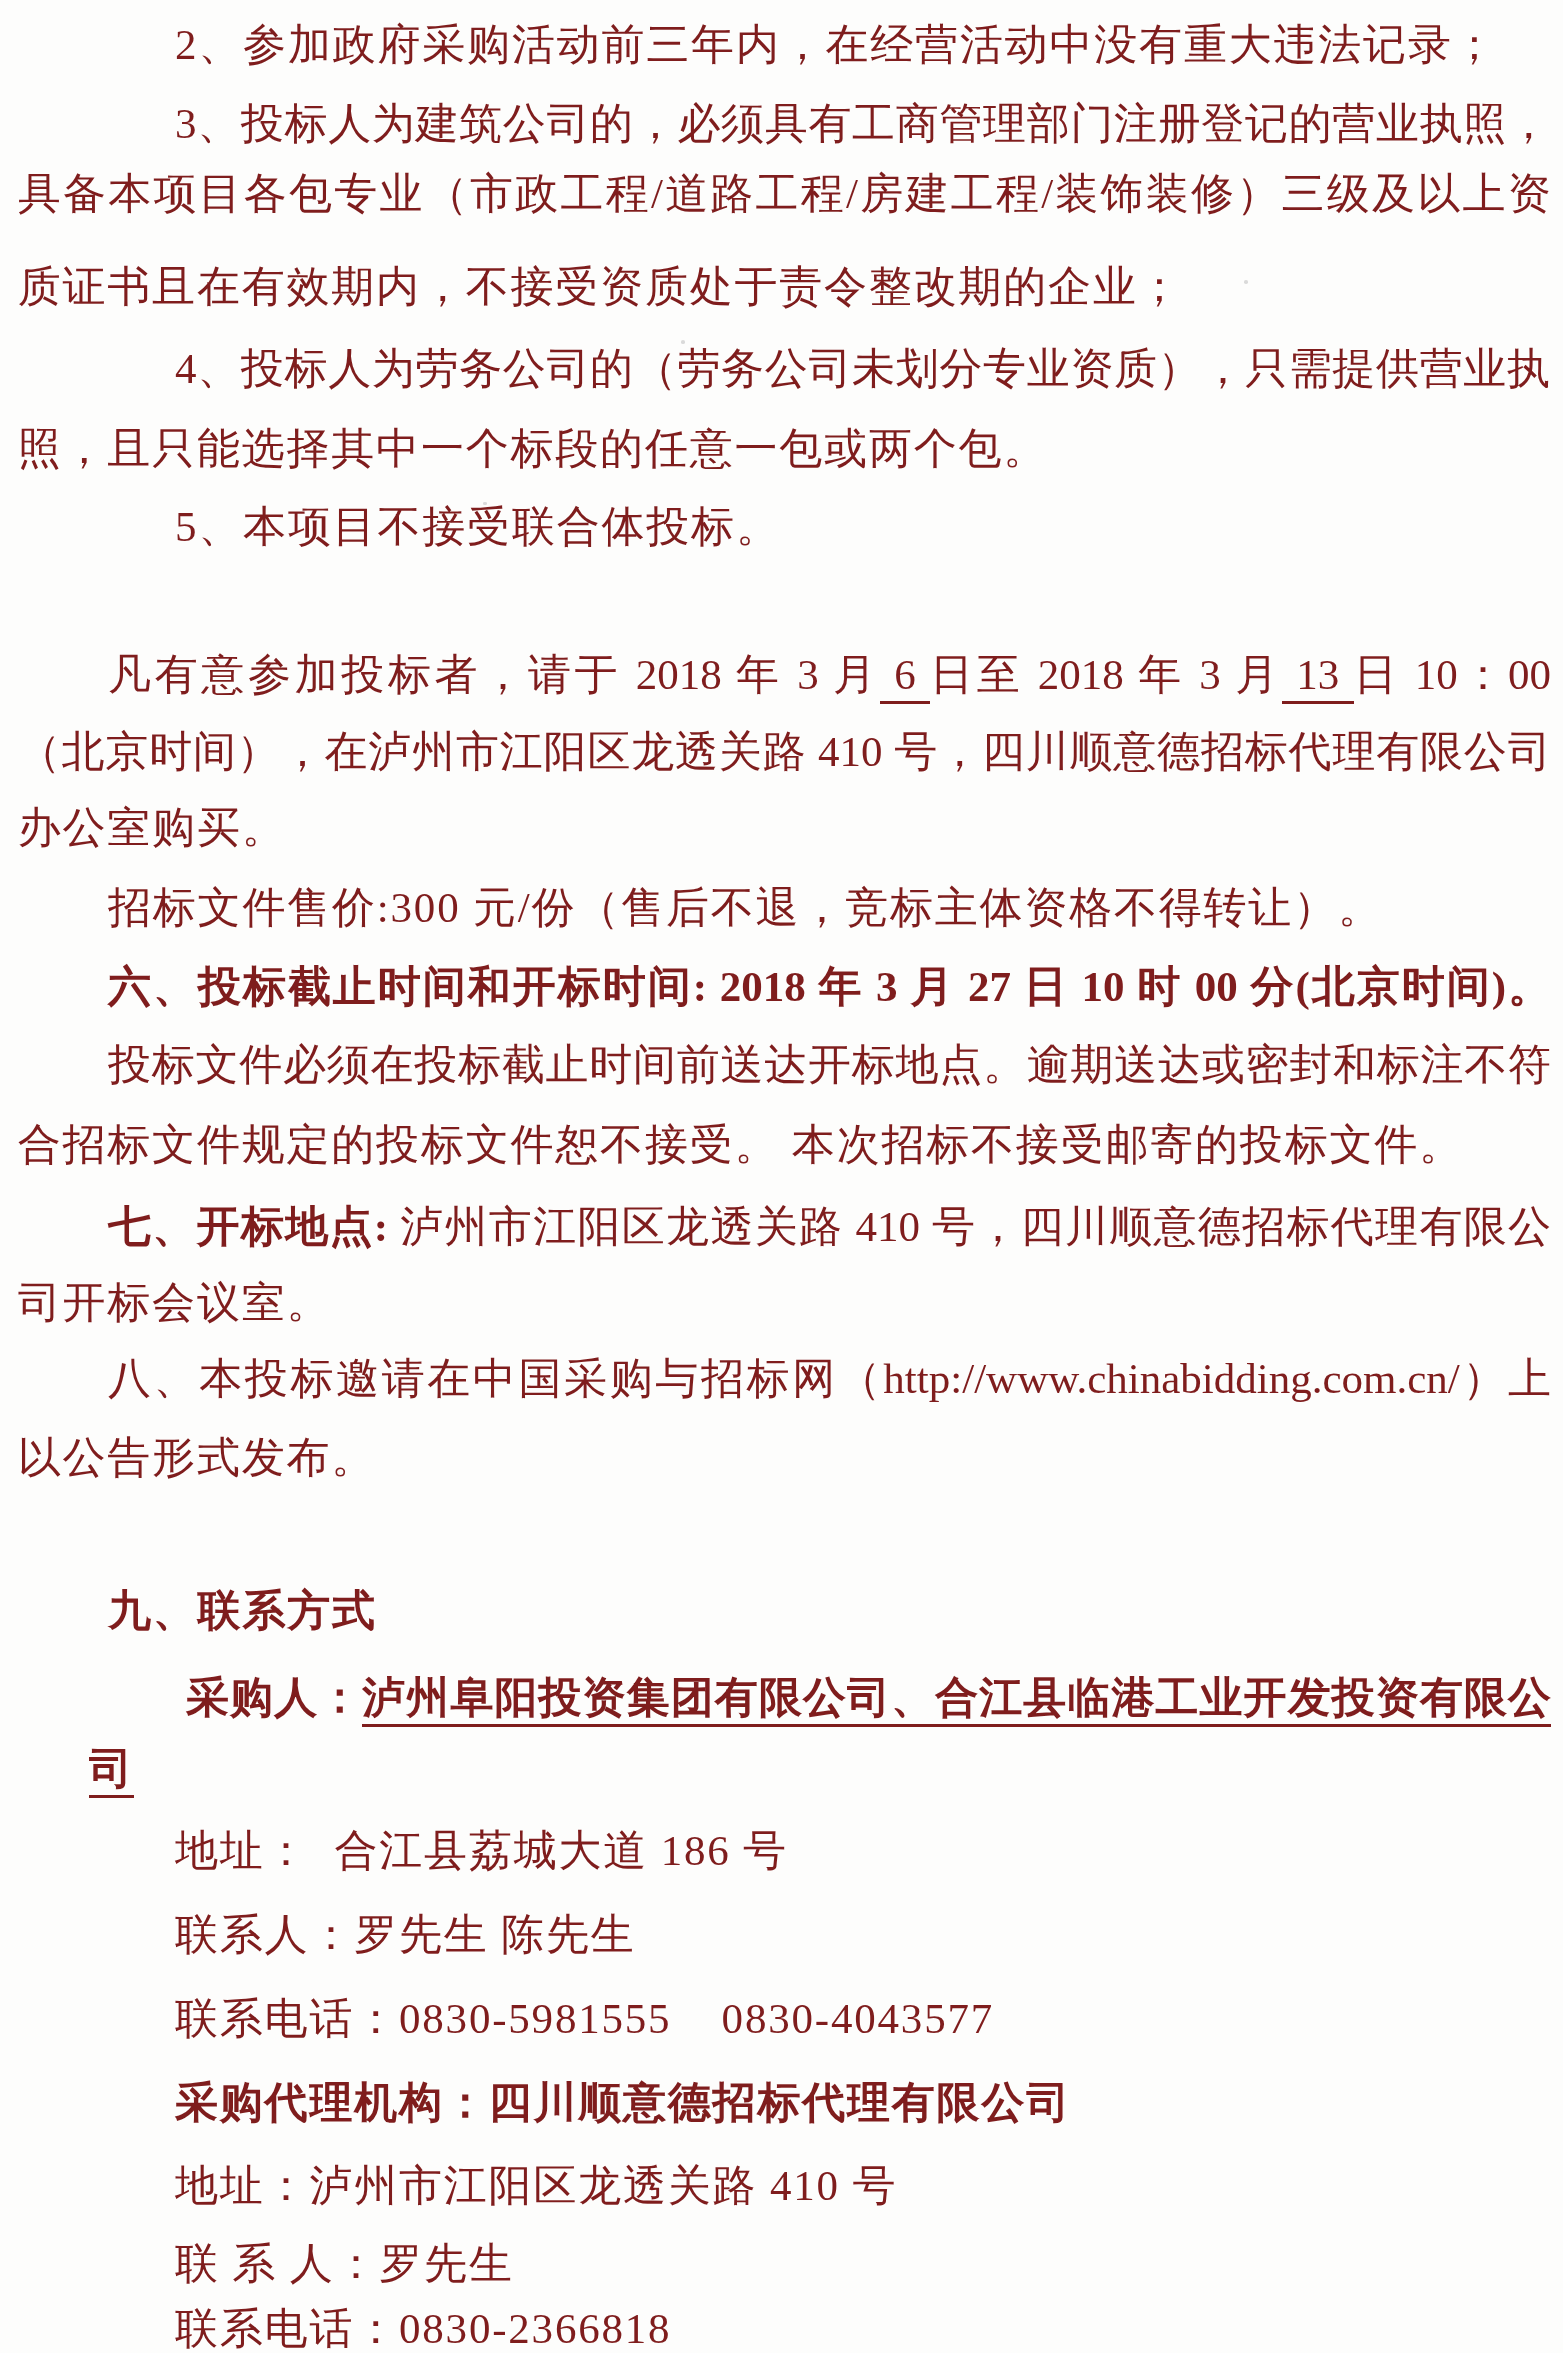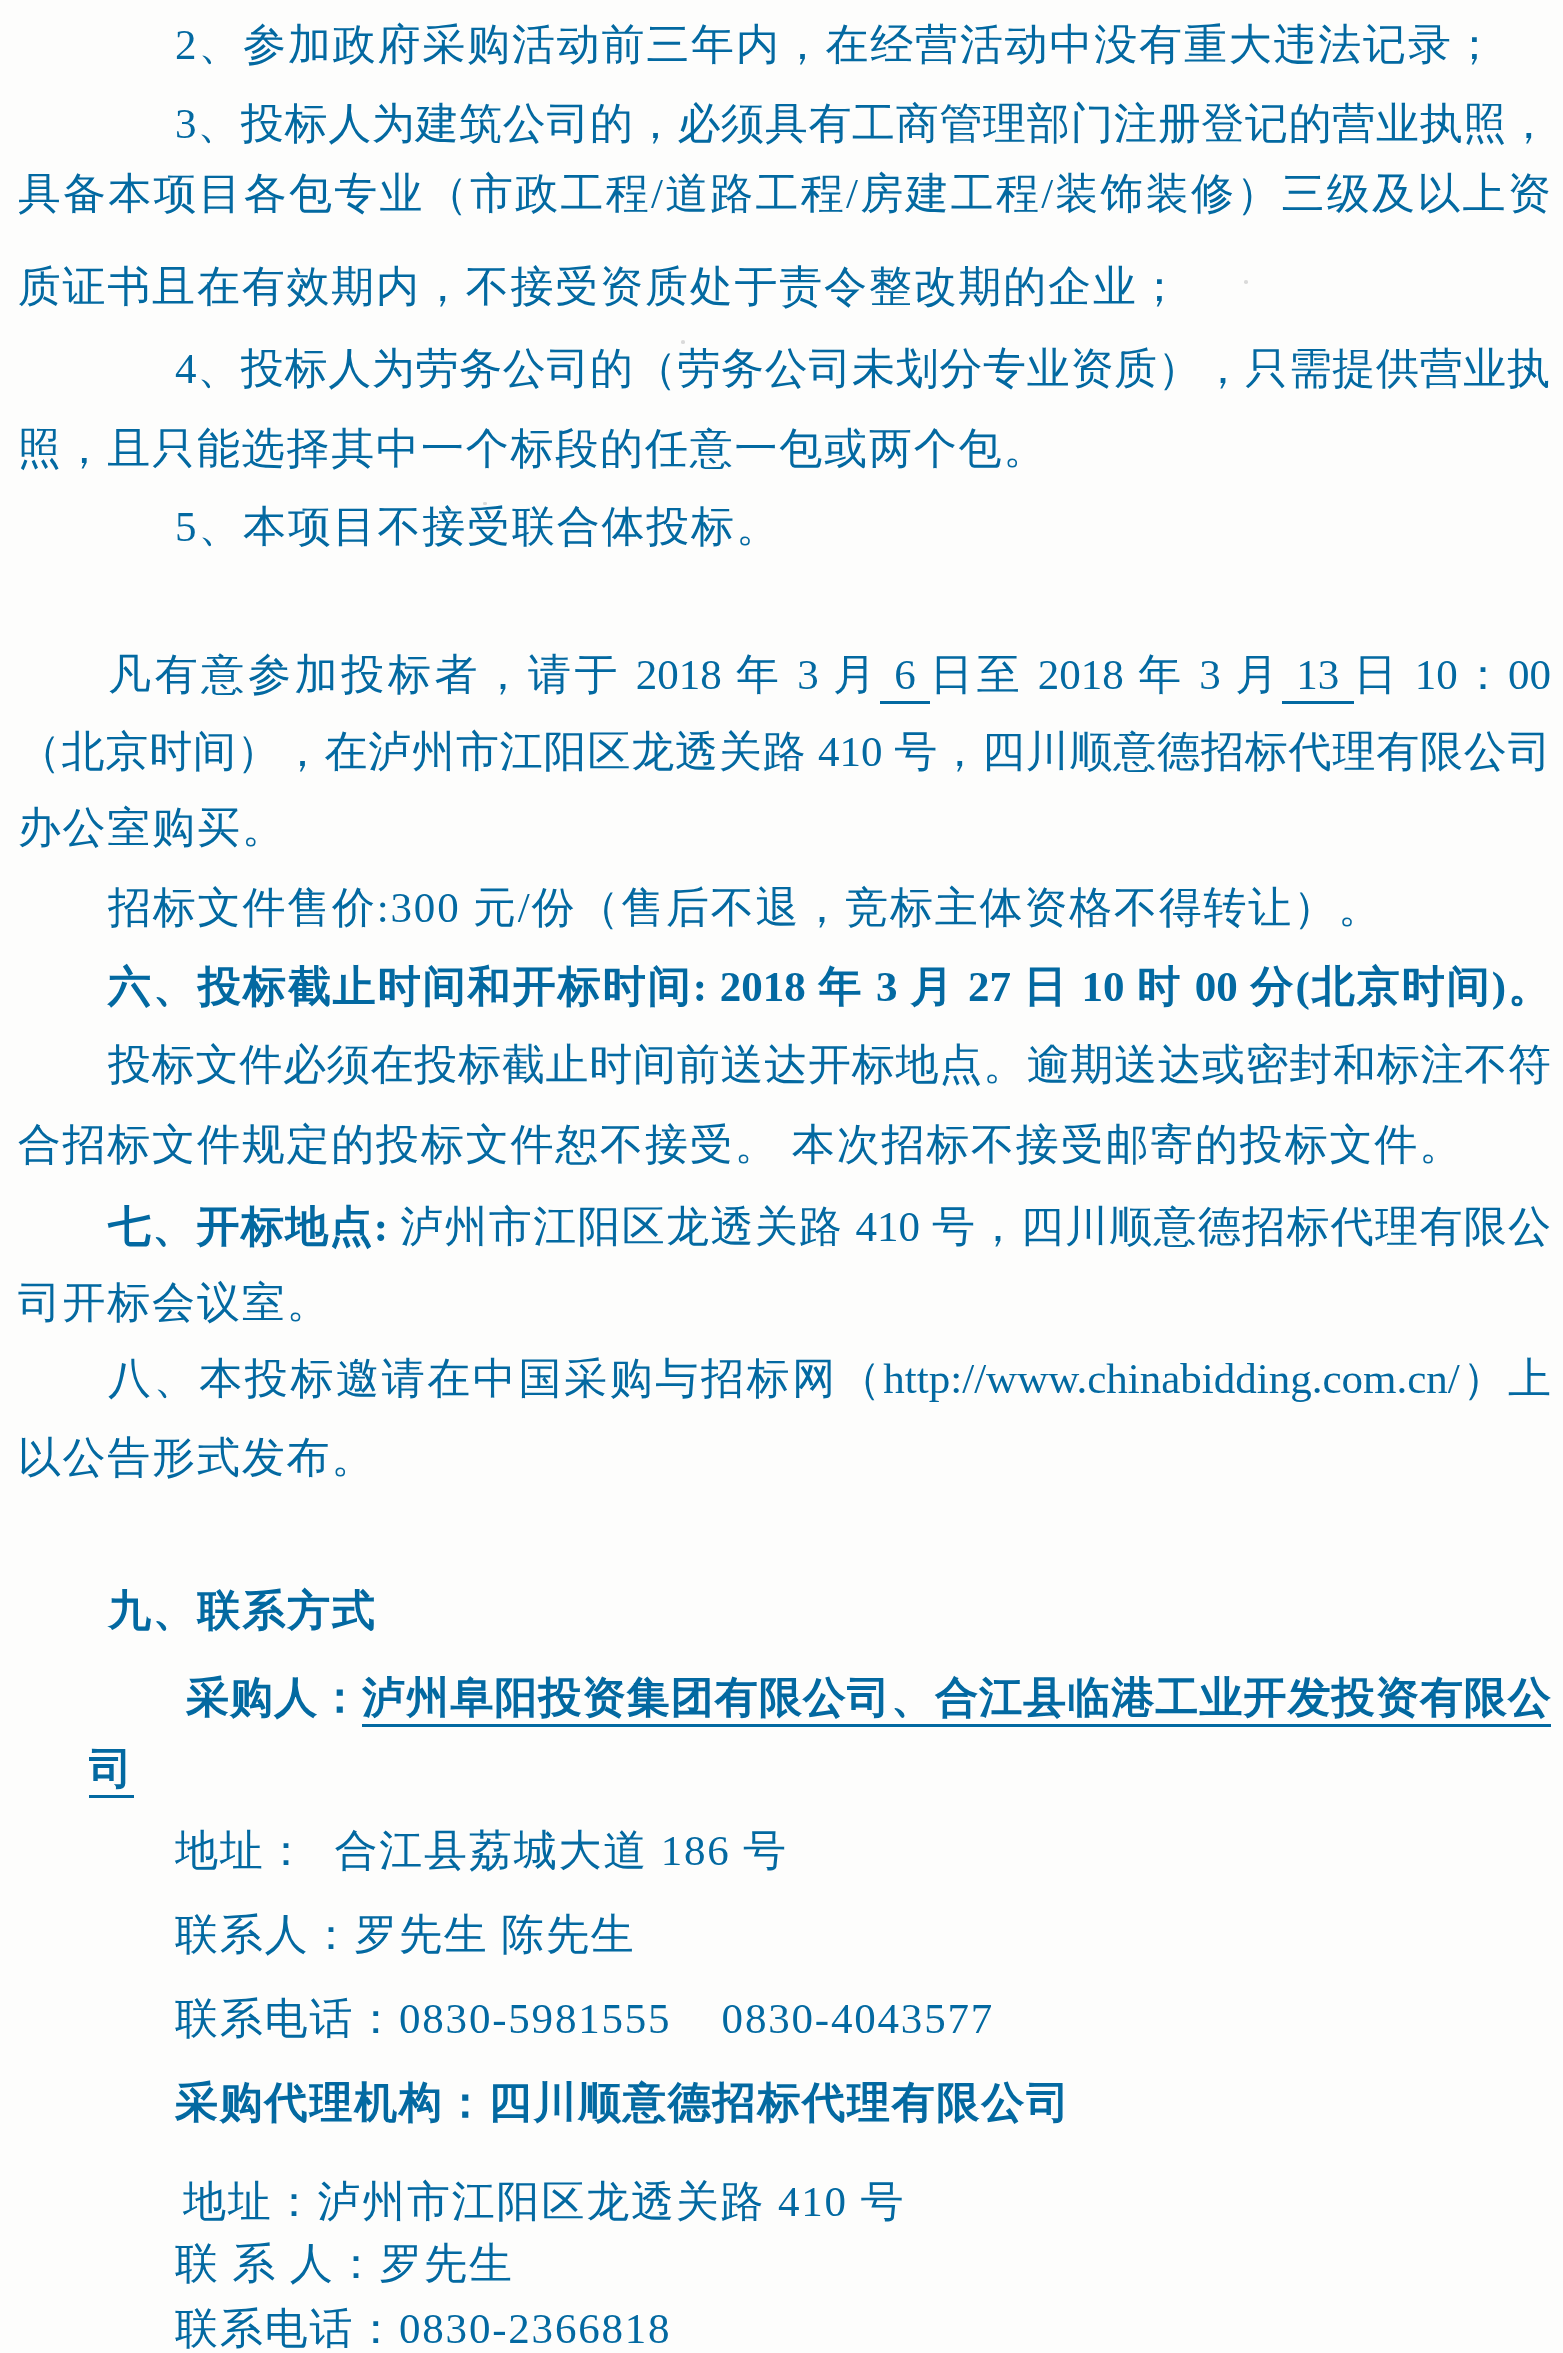--- a/index.html
+++ b/index.html
@@ -25,21 +25,21 @@
     text-align-last:justify;
   }
   .line .b{font-weight:700;}
   .line .u{border-bottom:3.5px solid currentColor;padding-bottom:2.7px;}
   .line.bold{font-weight:700;}
   .artifact{position:absolute;background:#bdbdbd;border-radius:50%;opacity:.55;}
 </style>
 </head>
 <body>
 
-<div class="page" style="background: rgb(253, 253, 252); color: #0369a1;">
+<div class="page" style="background: rgb(253, 253, 252); color: #7f1d1d;">
 
   <div class="artifact" style="left:681px;top:340px;width:4.4px;height:3.5px;"></div>
   <div class="artifact" style="left:1244px;top:280px;width:3.5px;height:3.5px;"></div>
   <div class="artifact" style="left:483px;top:502px;width:3.5px;height:2.7px;"></div>
 <div class="line" style="top: 19.5px; left: 175px;"><span>2、参加政府采购活动前三年内，在经营活动中没有重大违法记录；</span></div>
     <div class="line justify" style="top: 99px; left: 175px; width: 1375px;"><span>3、投标人为建筑公司的，必须具有工商管理部门注册登记的营业执照，</span></div>
     <div class="line justify" style="top: 169px; left: 17.7px; width: 1533px;"><span>具备本项目各包专业（市政工程/道路工程/房建工程/装饰装修）三级及以上资</span></div>
     <div class="line" style="top: 262px; left: 17.7px;"><span>质证书且在有效期内，不接受资质处于责令整改期的企业；</span></div>
     <div class="line justify" style="top: 344px; left: 175px; width: 1375px;"><span>4、投标人为劳务公司的（劳务公司未划分专业资质），只需提供营业执</span></div>
     <div class="line" style="top: 424px; left: 17.7px; text-align: right;"><span>照，且只能选择其中一个标段的任意一包或两个包。</span></div>
@@ -55,17 +55,17 @@
     <div class="line" style="top: 1278px; left: 17.7px;"><span>司开标会议室。</span></div>
     <div class="line justify" style="top: 1354px; left: 108px; width: 1443px;"><span>八、本投标邀请在中国采购与招标网（http://www.chinabidding.com.cn/）上</span></div>
     <div class="line" style="top: 1433px; left: 17.7px;"><span>以公告形式发布。</span></div>
     <div class="line bold" style="top: 1586px; left: 108px;"><span>九、联系方式</span></div>
     <div class="line justify" style="top: 1673px; left: 186px; width: 1365px;"><span class="b">采购人：</span><span class="b u">泸州阜阳投资集团有限公司、合江县临港工业开发投资有限公</span></div>
     <div class="line" style="top: 1744px; left: 89px;"><span class="b u">司</span></div>
     <div class="line" style="top: 1826px; left: 175px;"><span>地址：  合江县荔城大道 186 号</span></div>
     <div class="line" style="top: 1910px; left: 175px;"><span>联系人：罗先生 陈先生</span></div>
     <div class="line" style="top: 1994px; left: 175px;"><span>联系电话：0830-5981555    0830-4043577</span></div>
     <div class="line bold" style="top: 2078px; left: 175px;"><span>采购代理机构：四川顺意德招标代理有限公司</span></div>
-    <div class="line" style="top: 2161px; left: 183px; margin-top: 16px;"><span>地址：泸州市江阳区龙透关路 410 号</span></div>
+    <div class="line" style="top: 2161px; left: 175px;"><span>地址：泸州市江阳区龙透关路 410 号</span></div>
     <div class="line" style="top: 2239px; left: 175px;"><span>联 系 人：罗先生</span></div>
     <div class="line" style="top: 2304px; left: 175px;"><span>联系电话：0830-2366818</span></div>
   </div>
 
 
 </body></html>

